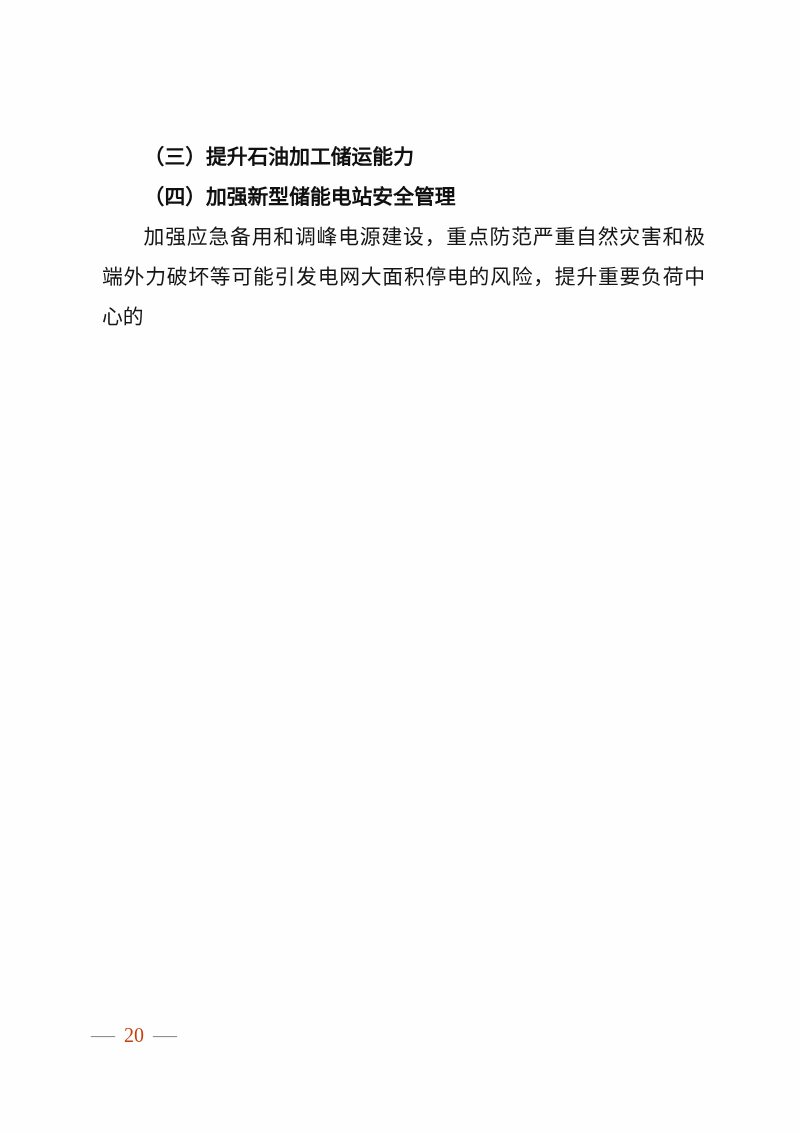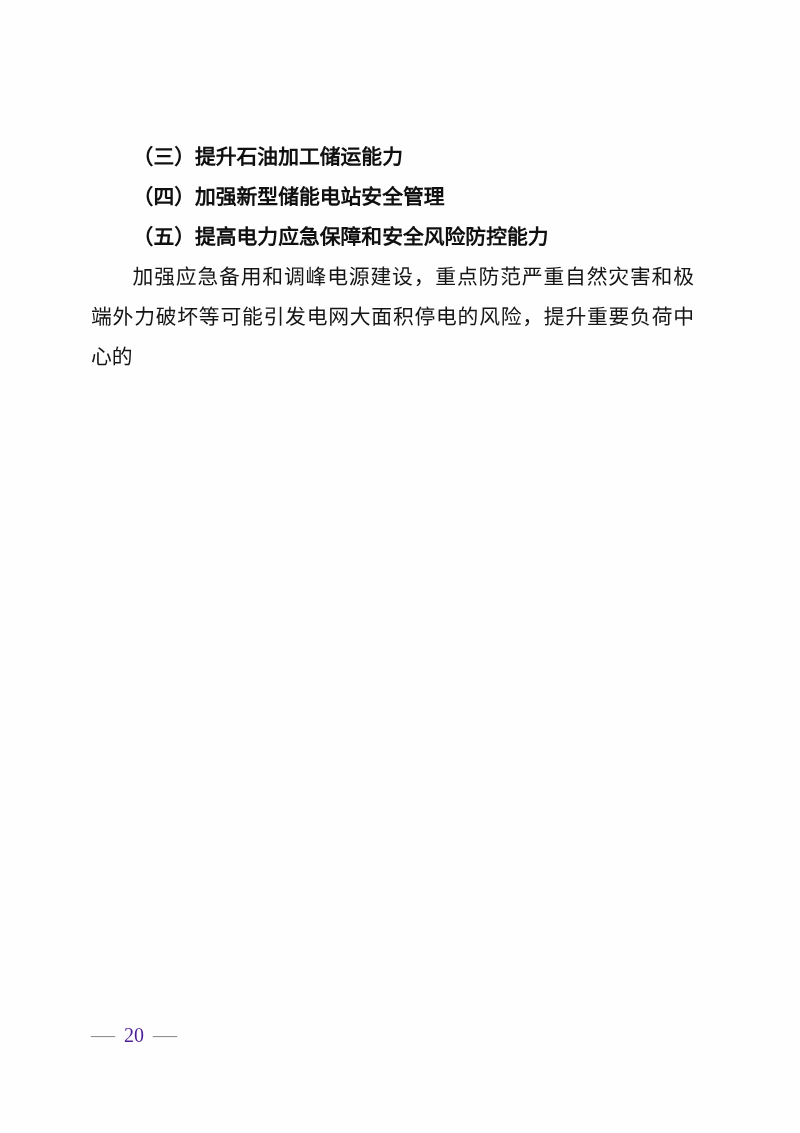--- a/index.html
+++ b/index.html
@@ -11,21 +11,21 @@
     position: relative;
     width: 800px;
     height: 1133px;
     background: #fffefe;
     overflow: hidden;
     font-family: "Liberation Serif", serif;
     color: #151515;
   }
   .doc-body {
     position: absolute;
-    left: 91px;
+    left: 102px;
     top: 137px;
     width: 603px; 
     font-size: 20.8px;
     line-height: 40px;
     text-align: justify;
     text-justify: inter-character;
     letter-spacing: 0;
   }
   .sec-heading {
     margin: 0;
@@ -50,35 +50,34 @@
     gap: 11px;
     font-size: 20px;
     line-height: 26px;
   }
   .footer-dash {
     color: #8a8a8a;
     font-size: 20px;
     transform: scaleX(1.2);
   }
   .footer-num {
-    color: #4c1d95;
+    color: #c2410c;
     font-family: "Liberation Serif", serif;
   }
 </style>
 </head>
 <body>
 
 <div class="page">
   <div class="doc-body">
 
     <h2 class="sec-heading">（三）提升石油加工储运能力</h2>
 
     <h2 class="sec-heading">（四）加强新型储能电站安全管理</h2>
 
-    <h2 class="sec-heading">（五）提高电力应急保障和安全风险防控能力</h2>
     <p class="para">加强应急备用和调峰电源建设，重点防范严重自然灾害和极端外力破坏等可能引发电网大面积停电的风险，提升重要负荷中心的</p>
 
   </div>
 
   <div class="page-footer">
     <span class="footer-dash">—</span>
     <span class="footer-num">20</span>
     <span class="footer-dash">—</span>
   </div>
 </div>

